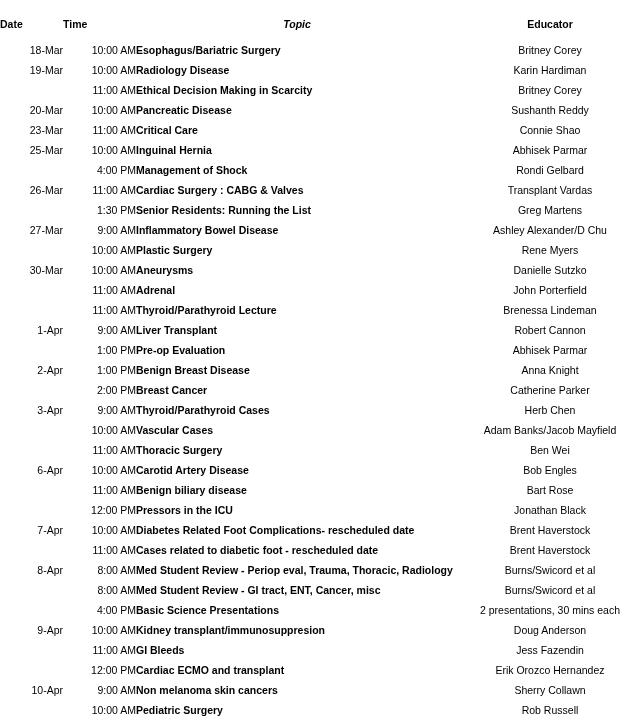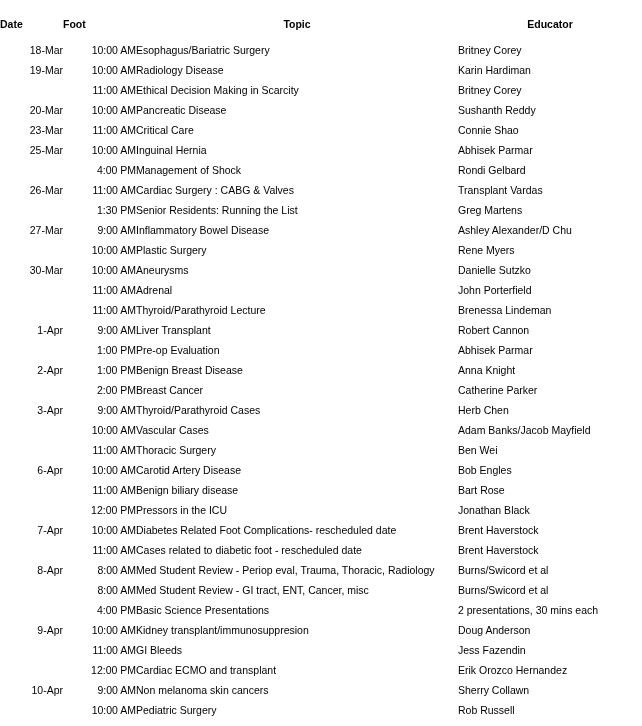--- a/index.html
+++ b/index.html
@@ -58,57 +58,59 @@
     text-align: left;
     padding-left: 18px;
   }
   th.h-time {
     text-align: left;
     padding-left: 5px;
   }
   th.h-topic {
     text-align: center;
     padding-right: 30px;
+    font-style: italic;
   }
   th.h-edu {
     text-align: center;
     padding-left: 10px;
   }
   td.d-date {
     text-align: right;
     padding-right: 2px;
   }
   td.d-time {
     text-align: right;
     padding-right: 5px;
   }
   td.d-topic {
     text-align: left;
     padding-left: 6px;
+    font-weight: bold;
   }
   td.d-edu {
-    text-align: left;
+    text-align: center;
     padding-left: 9px;
   }
 </style>
 </head>
 <body>
 
 <div class="page">
   <table class="schedule">
     <colgroup>
       <col class="c-date">
       <col class="c-time">
       <col class="c-topic">
       <col class="c-edu">
     </colgroup>
     <thead>
       <tr>
         <th class="h-date">Date</th>
-        <th class="h-time">Foot</th>
+        <th class="h-time">Time</th>
         <th class="h-topic">Topic</th>
         <th class="h-edu">Educator</th>
       </tr>
     </thead>
     <tbody id="schedule-body">
         <tr>
           <td class="d-date">18-Mar</td>
           <td class="d-time">10:00 AM</td>
           <td class="d-topic">Esophagus/Bariatric Surgery</td>
           <td class="d-edu">Britney Corey</td>

